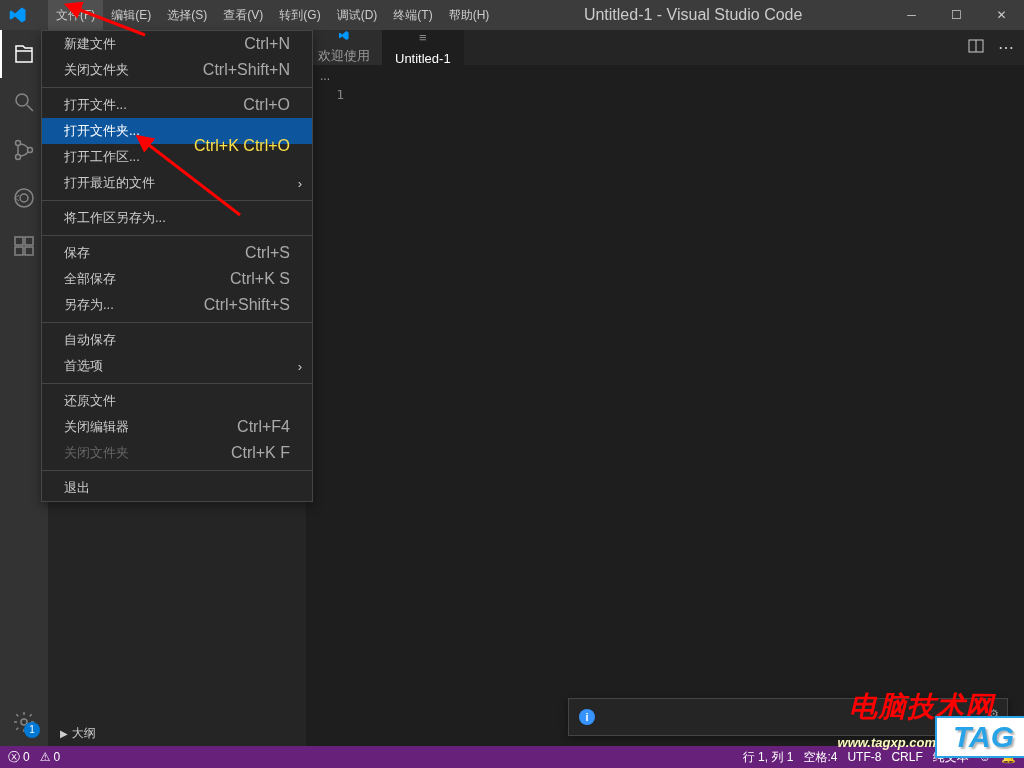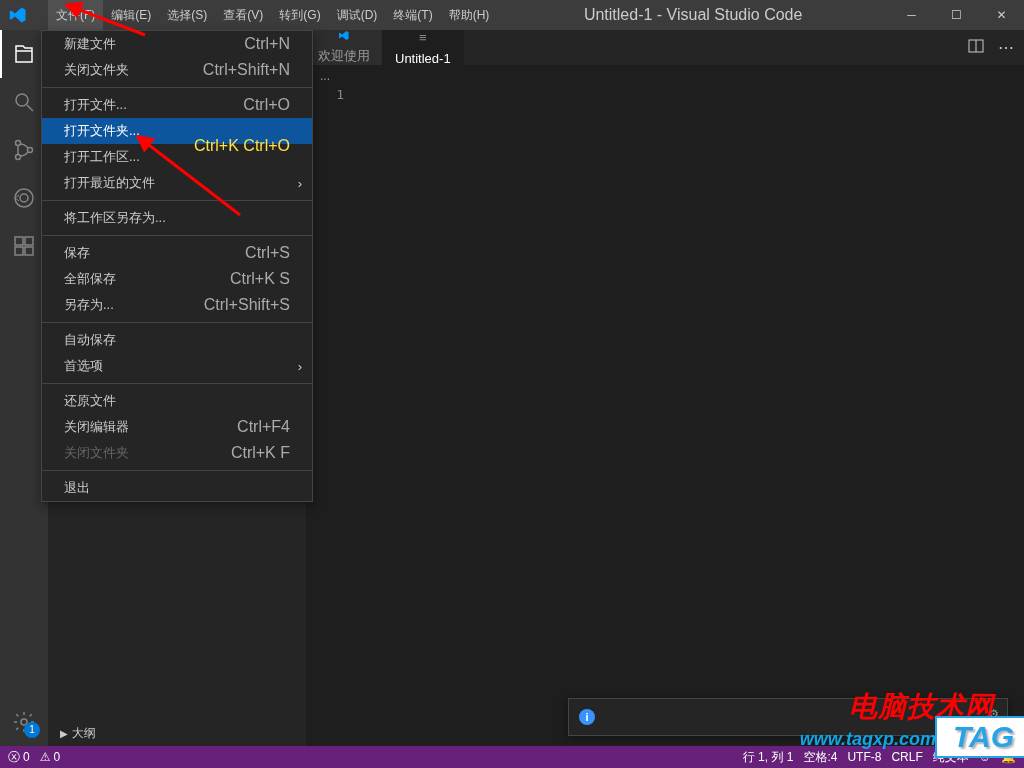--- a/index.html
+++ b/index.html
@@ -53,21 +53,21 @@
 
 
 .status { position:absolute; left:0; right:0; bottom:0; height:22px; background:#68217a; display:flex; align-items:center; font-size:12px; color:#fff; }
 .status .left, .status .right { display:flex; align-items:center; gap:10px; padding:0 8px; }
 .status .right { margin-left:auto; }
 .status .item { display:flex; align-items:center; gap:3px; }
 
 
 .wm-text { position:absolute; font-weight:bold; font-style:italic; pointer-events:none; }
 .wm-red { color:#f00; font-size:28px; right:30px; bottom:42px; letter-spacing:1px; }
-.wm-blue { color:#0ea5e9; font-size:18px; right:88px; bottom:18px; }
+.wm-blue { color:#fef9c3; font-size:13px; right:88px; bottom:18px; }
 .wm-tag { position:absolute; right:-2px; bottom:10px; background:#fff; padding:2px 10px 2px 16px; border:2px solid #29a3e8; }
 .wm-tag span { color:#29a3e8; font-size:30px; font-weight:900; font-style:italic; text-shadow:2px 2px 2px rgba(0,0,0,.3); }
 
 
 .arrow { position:absolute; z-index:60; pointer-events:none; }
 
 .tri { font-size:10px; }
 </style>
 </head>
 <body>

